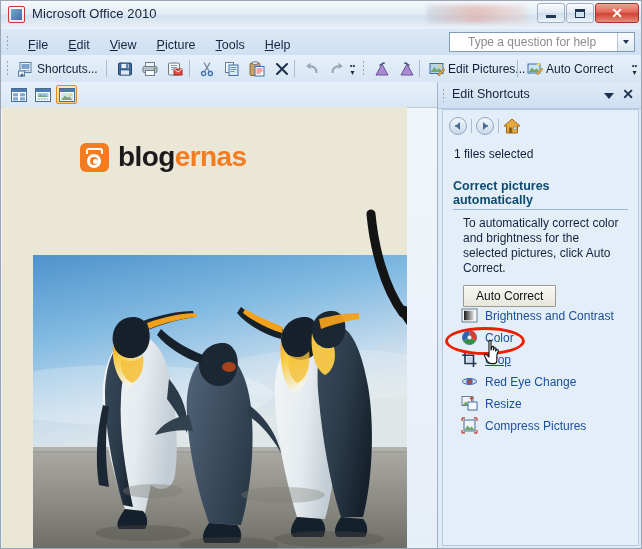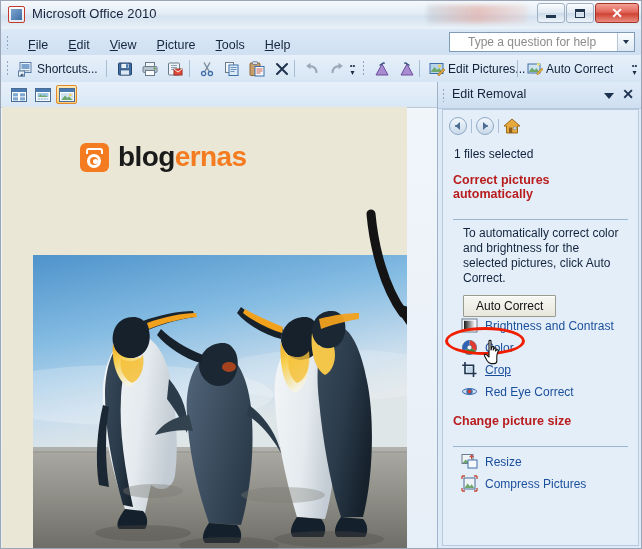--- a/index.html
+++ b/index.html
@@ -212,22 +212,22 @@
   }
   .navbtn { width: 18px; height: 18px; border-radius: 50%;
     background: linear-gradient(180deg,#f2f7fc 0%, #c9d9ea 100%);
     border: 1px solid #8ea8c4; box-sizing: border-box; position: relative; }
   .navsep { width: 1px; height: 14px; background: #a9bdd2; }
   .homeico { width: 18px; height: 16px; position: relative; }
 
   .pane-text { padding: 0 8px; }
   .files-sel { font-size: 12px; color: #10203a; margin: 8px 0 6px 3px; }
   .sect-head {
-    font-size: 12.5px; font-weight: bold; color: #b91c1c;
-    border-bottom: 1px solid #9db6d0; padding-bottom: 18px; margin: 12px 2px 6px 2px;
+    font-size: 12.5px; font-weight: bold; color: #0c4a6e;
+    border-bottom: 1px solid #9db6d0; padding-bottom: 2px; margin: 18px 2px 6px 2px;
   }
   .blurb { font-size: 12px; color: #12243d; line-height: 15px; margin: 0 6px 9px 12px; }
   .ac-btn {
     margin-left: 12px; padding: 3px 12px; font-size: 12px; color: #111;
     background: linear-gradient(180deg,#f7f7f3 0%, #e8e7dd 100%);
     border: 1px solid #9a9a8f; box-shadow: 0 1px 0 #fff inset;
     display: inline-block; border-radius: 1px;
   }
   .tool-row {
     display: flex; align-items: center; gap: 7px;
@@ -602,21 +602,21 @@
 
     <svg class="anno-arrow" viewBox="0 0 434 442">
       <path d="M369 107 C372 140 382 180 401 206" stroke="#141414" stroke-width="9" fill="none" stroke-linecap="round"></path>
       <path d="M390 196 L416 234 L406 203 L430 205 Z" fill="#141414"></path>
     </svg>
   </div>
 
   <div class="pane">
     <div class="pane-head">
       <div class="pane-grip"></div>
-      <div class="pane-title">Edit Removal</div>
+      <div class="pane-title">Edit Shortcuts</div>
       <div class="pane-caret"></div>
       <div class="pane-close">✕</div>
     </div>
 
     <div class="pane-body">
       <div class="nav">
         <div class="navbtn">
           <svg width="16" height="16" viewBox="0 0 16 16">
             <path d="M10 4 L5.5 8 L10 12 Z" fill="#4a6c93"></path>
             <path d="M5 8 h5" stroke="#4a6c93" stroke-width="1.6"></path>
@@ -689,24 +689,23 @@
 
 
         <div class="tool-row">
           <span class="tool-ico">
             <svg width="17" height="17" viewBox="0 0 17 17">
               <path d="M1 8.5 C4 4.5 13 4.5 16 8.5 C13 12.5 4 12.5 1 8.5 Z" fill="#cfe0f0" stroke="#2f62b5"></path>
               <circle cx="8.5" cy="8.5" r="3.2" fill="#3f6fa8"></circle>
               <circle cx="8.5" cy="8.5" r="1.7" fill="#e03a2f"></circle>
             </svg>
           </span>
-          <span class="tool-link">Red Eye Correct</span>
-        </div>
-
-        <div class="sect-head" style="margin-top:14px">Change picture size</div>
+          <span class="tool-link">Red Eye Change</span>
+        </div>
+
 
         <div class="tool-row">
           <span class="tool-ico">
             <svg width="17" height="17" viewBox="0 0 17 17">
               <rect x="1" y="1.5" width="11" height="9" fill="#eef3f8" stroke="#6b7c8c"></rect>
               <path d="M1.6 10 L4.6 6.4 L6.8 8.6 L8.4 7 L11.4 10 Z" fill="#6ea86b"></path>
               <rect x="7" y="7" width="9" height="8" fill="#f7fafd" stroke="#3f6fa8"></rect>
               <path d="M8.6 4.2 l2 -2 l2 2 M10.6 2.2 v4" stroke="#c4493a" stroke-width="1.1" fill="none"></path>
             </svg>
           </span>

